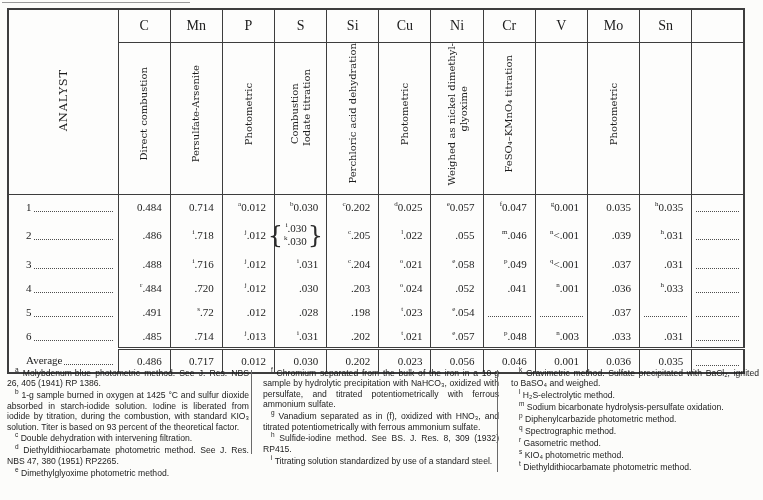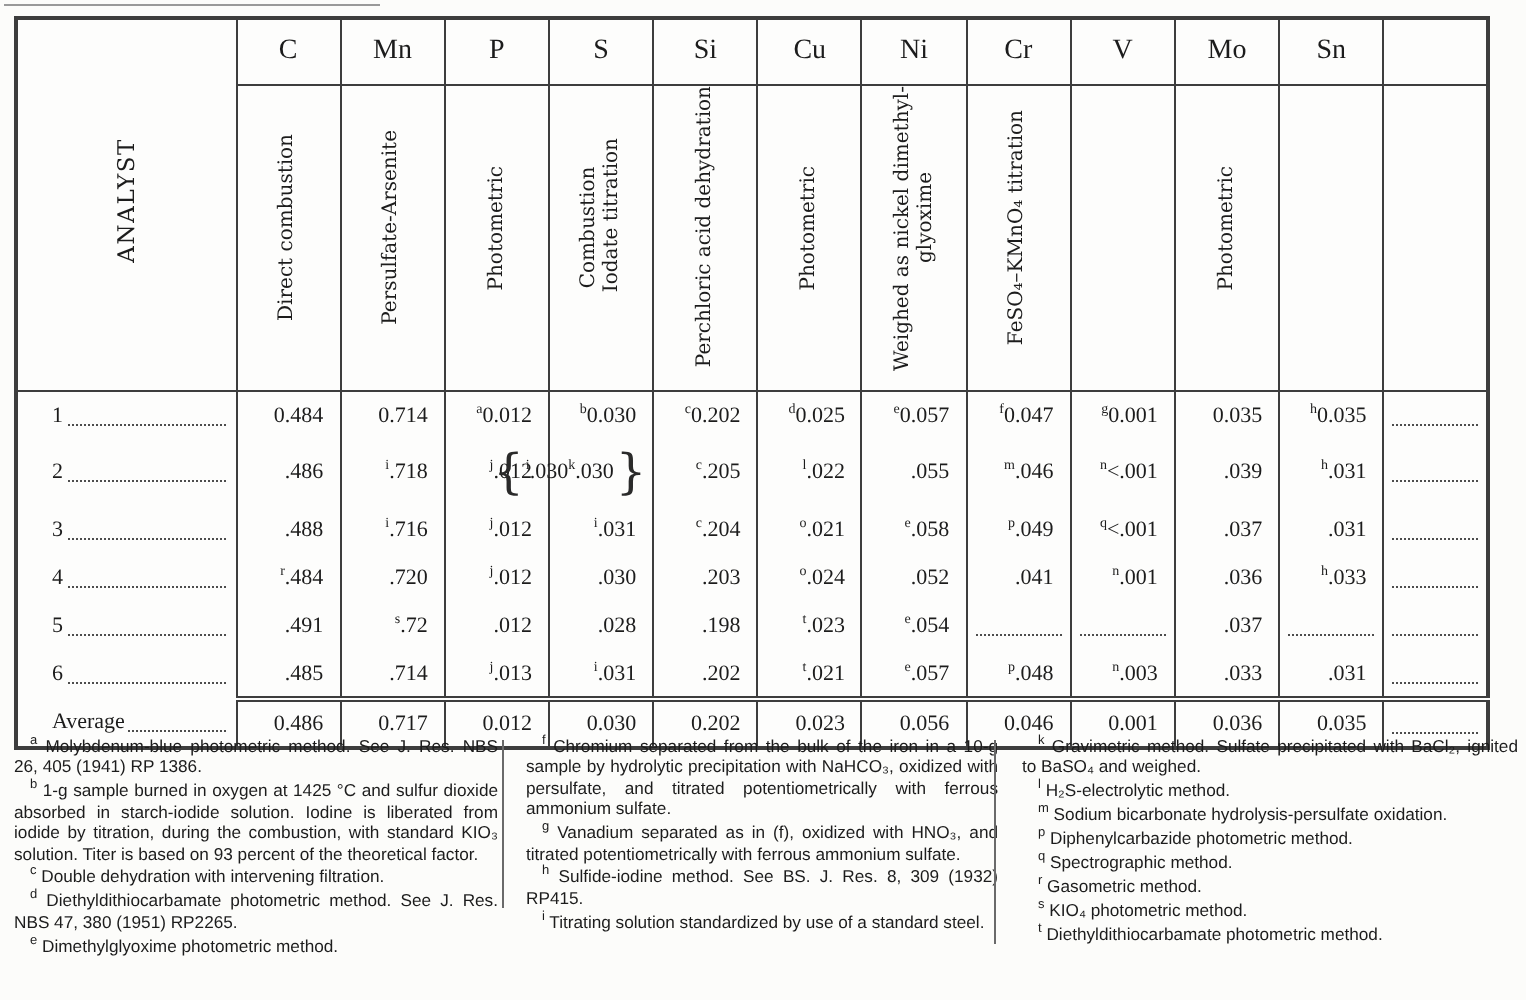--- a/index.html
+++ b/index.html
@@ -49,21 +49,21 @@
   .val-cell sup,.bs sup{font-size:7px;line-height:0}
 
   .label-cell{font-size:11px}
   .lab{display:flex;align-items:center;padding-left:17px;padding-right:2px}
   .leader{flex:1;height:1px;border-bottom:1px dotted #4d4d4d;margin:0 3px 0 2px;transform:translateY(4px)}
 
   .dotline{border-bottom:1px dotted #4d4d4d;margin:0 4px;height:1px;transform:translateY(4px)}
 
   .bw{display:flex;align-items:center;justify-content:flex-end;padding-right:3px}
   .br{font-size:24px;line-height:1;font-family:"DejaVu Serif",serif;color:#2a2a2a}
-  .bs{display:flex;flex-direction:row;font-size:11px;line-height:13px;text-align:right;margin:0 1px}
+  .bs{display:flex;flex-direction:column;font-size:11px;line-height:13px;text-align:right;margin:0 1px}
 
   .r-avg .val-cell{border-top:3px double #3d3d3d}
 
   .footnotes{position:absolute;left:7px;top:368px;width:752px;display:flex}
   .fncol1{width:242px}
   .fncol2{width:236px;margin-left:14px}
   .fncol3{width:248px;margin-left:12px}
   .fn{font-size:8.6px;line-height:10.4px;margin:0;text-indent:8px;text-align:justify;font-family:Liberation Sans, sans-serif}
   .fn + .fn{margin-top:1.5px}
   .fn sup{font-size:6.5px;line-height:0}

